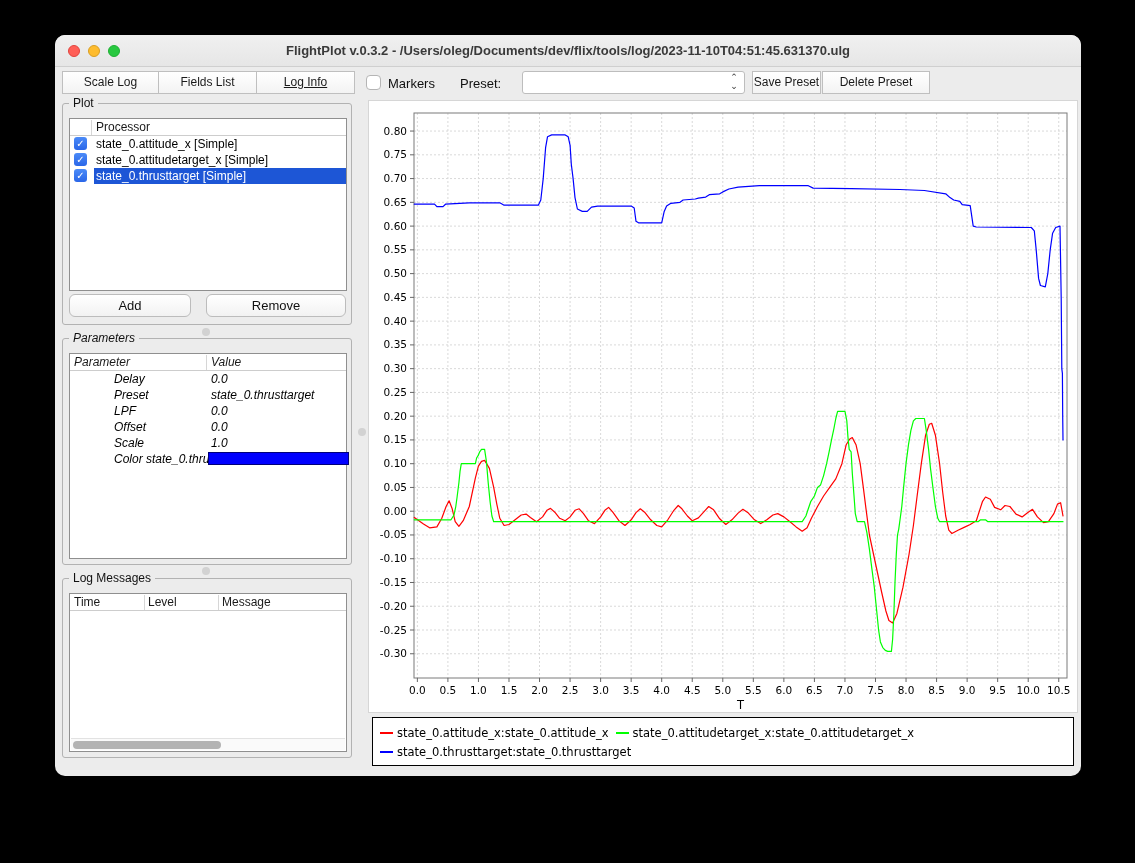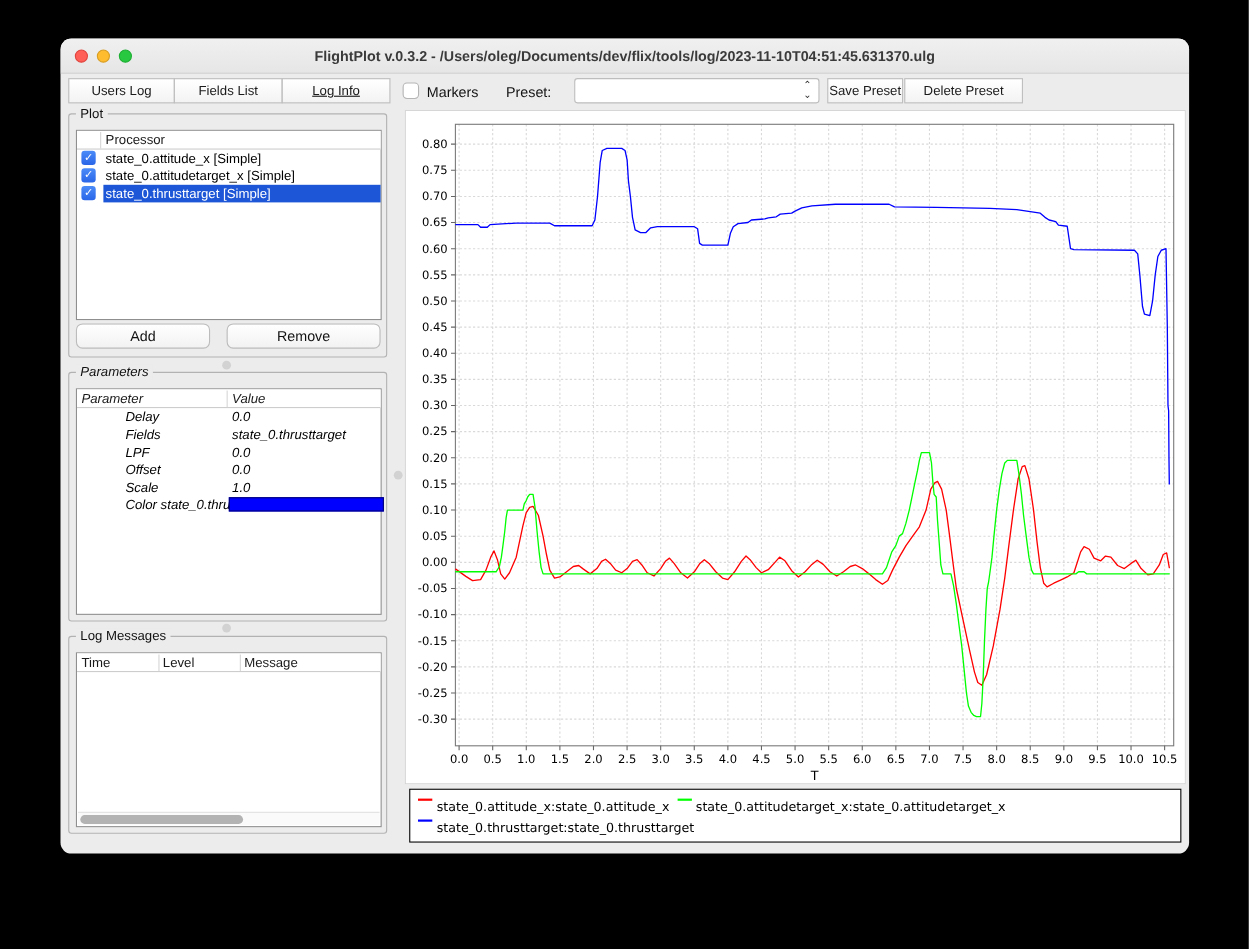--- a/index.html
+++ b/index.html
@@ -57,37 +57,37 @@
              border-top:1px solid #e2e2e2; }
   .hthumb { position:absolute; left:2px; top:2px; width:148px; height:8px; border-radius:4px;
             background:#b3b3b3; }
   .split-dot { position:absolute; width:8px; height:8px; border-radius:50%; background:#d2d2d2; }
   
   .chart-panel { position:absolute; left:313px; top:65px; width:710px; height:613px;
                  background:#fff; border:1px solid #d6d6d6; }
   .legend-box { position:absolute; left:317px; top:682px; width:702px; height:49px;
                 background:#fff; border:1px solid #000; padding:5px 7px; }
   .legend-row { display:flex; align-items:center; height:19px; gap:7px; }
-  .legend-item { display:flex; gap:4px; font-size:11.5px; color:#000;
+  .legend-item { display:flex; align-items:center; gap:4px; font-size:11.5px; color:#000;
                  font-family:"DejaVu Sans", sans-serif; }
   .legend-line { width:13px; height:2px; }
 </style>
 </head>
 <body>
 
 <div class="window">
 
   <div class="titlebar">
     <div class="traffic t-red"></div>
     <div class="traffic t-yellow"></div>
     <div class="traffic t-green"></div>
     <div class="title-text">FlightPlot v.0.3.2 - /Users/oleg/Documents/dev/flix/tools/log/2023-11-10T04:51:45.631370.ulg</div>
   </div>
 
-  <div class="tb-btn seg" style="left:7px; width:97px;">Users Log</div>
+  <div class="tb-btn seg" style="left:7px; width:97px;">Scale Log</div>
   <div class="tb-btn seg" style="left:103px; width:99px;">Fields List</div>
   <div class="tb-btn seg" style="left:201px; width:99px;text-decoration:underline;">Log Info</div>
   <div class="checkbox" style="left:311px; top:40px;"></div>
   <div class="tb-label" style="left:333px; top:41px;">Markers</div>
   <div class="tb-label" style="left:405px; top:41px;">Preset:</div>
   <div class="combo">
     <span style="position:absolute; left:6px; top:3px; font-size:12px; color:#000;"></span>
     <div class="stepper">⌃<br>⌄</div>
   </div>
   <div class="tb-btn" style="left:697px; width:69px;">Save Preset</div>
@@ -128,21 +128,21 @@
         <span class="hdr-cell" style="left:4px;">Parameter</span>
         <span class="hdr-cell" style="left:141px;">Value</span>
         <div class="col-div" style="left:136px;"></div>
       </div>
       <div>
           <div class="param-row">
             <div class="param-name">Delay</div>
             <div class="param-value">0.0</div>
           </div>
           <div class="param-row">
-            <div class="param-name">Fields</div>
+            <div class="param-name">Preset</div>
             <div class="param-value">state_0.thrusttarget</div>
           </div>
           <div class="param-row">
             <div class="param-name">LPF</div>
             <div class="param-value">0.0</div>
           </div>
           <div class="param-row">
             <div class="param-name">Offset</div>
             <div class="param-value">0.0</div>
           </div>

